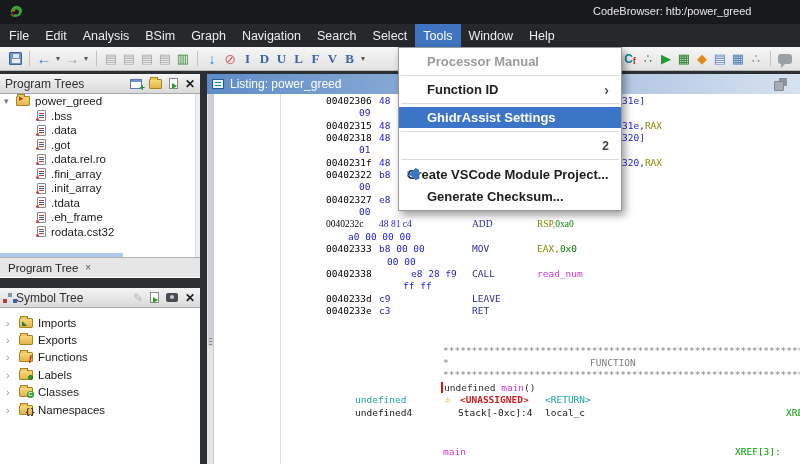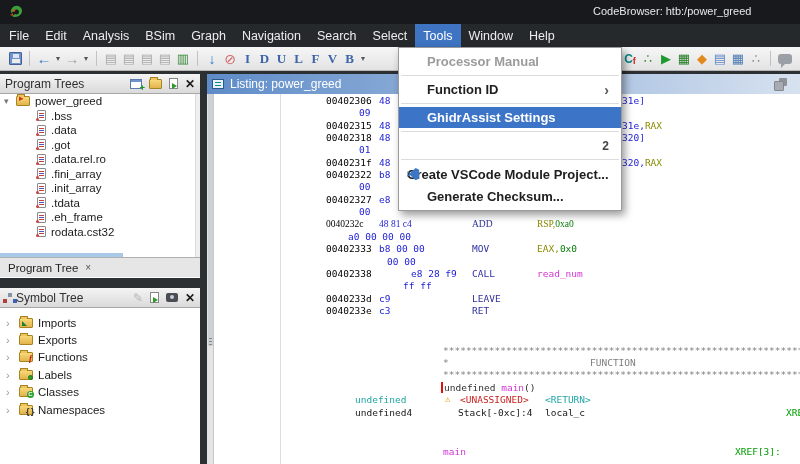--- a/index.html
+++ b/index.html
@@ -121,21 +121,21 @@
   .c-bytes { color:#1c1cd8; }
   .c-mnem { color:#3030a0; }
   .c-reg { color:#8a8a00; }
   .c-val { color:#0a7d0a; }
   .c-fn { color:#d236d2; }
   .c-op span { white-space:pre; }
   .fnrow { position:absolute; left:0; width:100%; height:12px; }
   .stars { color:#7d7d7d; }
   .fn-title { color:#7d7d7d; }
   .tealtxt { color:#21a5a5; }
-  .redtxt { color:#cc2222; }
+  .redtxt { color:#cc2222;font-weight:bold; }
   .greentxt { color:#00a000; }
   .cursorbar { position:absolute; width:2px; height:11px; background:#e01010; }
   .warn { color:#e0a010; font-size:9px; }
 
   
   .dropmenu { position:absolute; left:398px; top:47px; width:224px; background:#fff;
               border:1px solid #9a9a9a; box-shadow:3px 4px 8px rgba(0,0,0,.4); z-index:50;
               padding:3px 0; }
   .menu-item { height:21px; display:flex; align-items:center; padding:0 12px 0 28px;
                font-size:13px; color:#202020; position:relative;font-weight:bold; }

